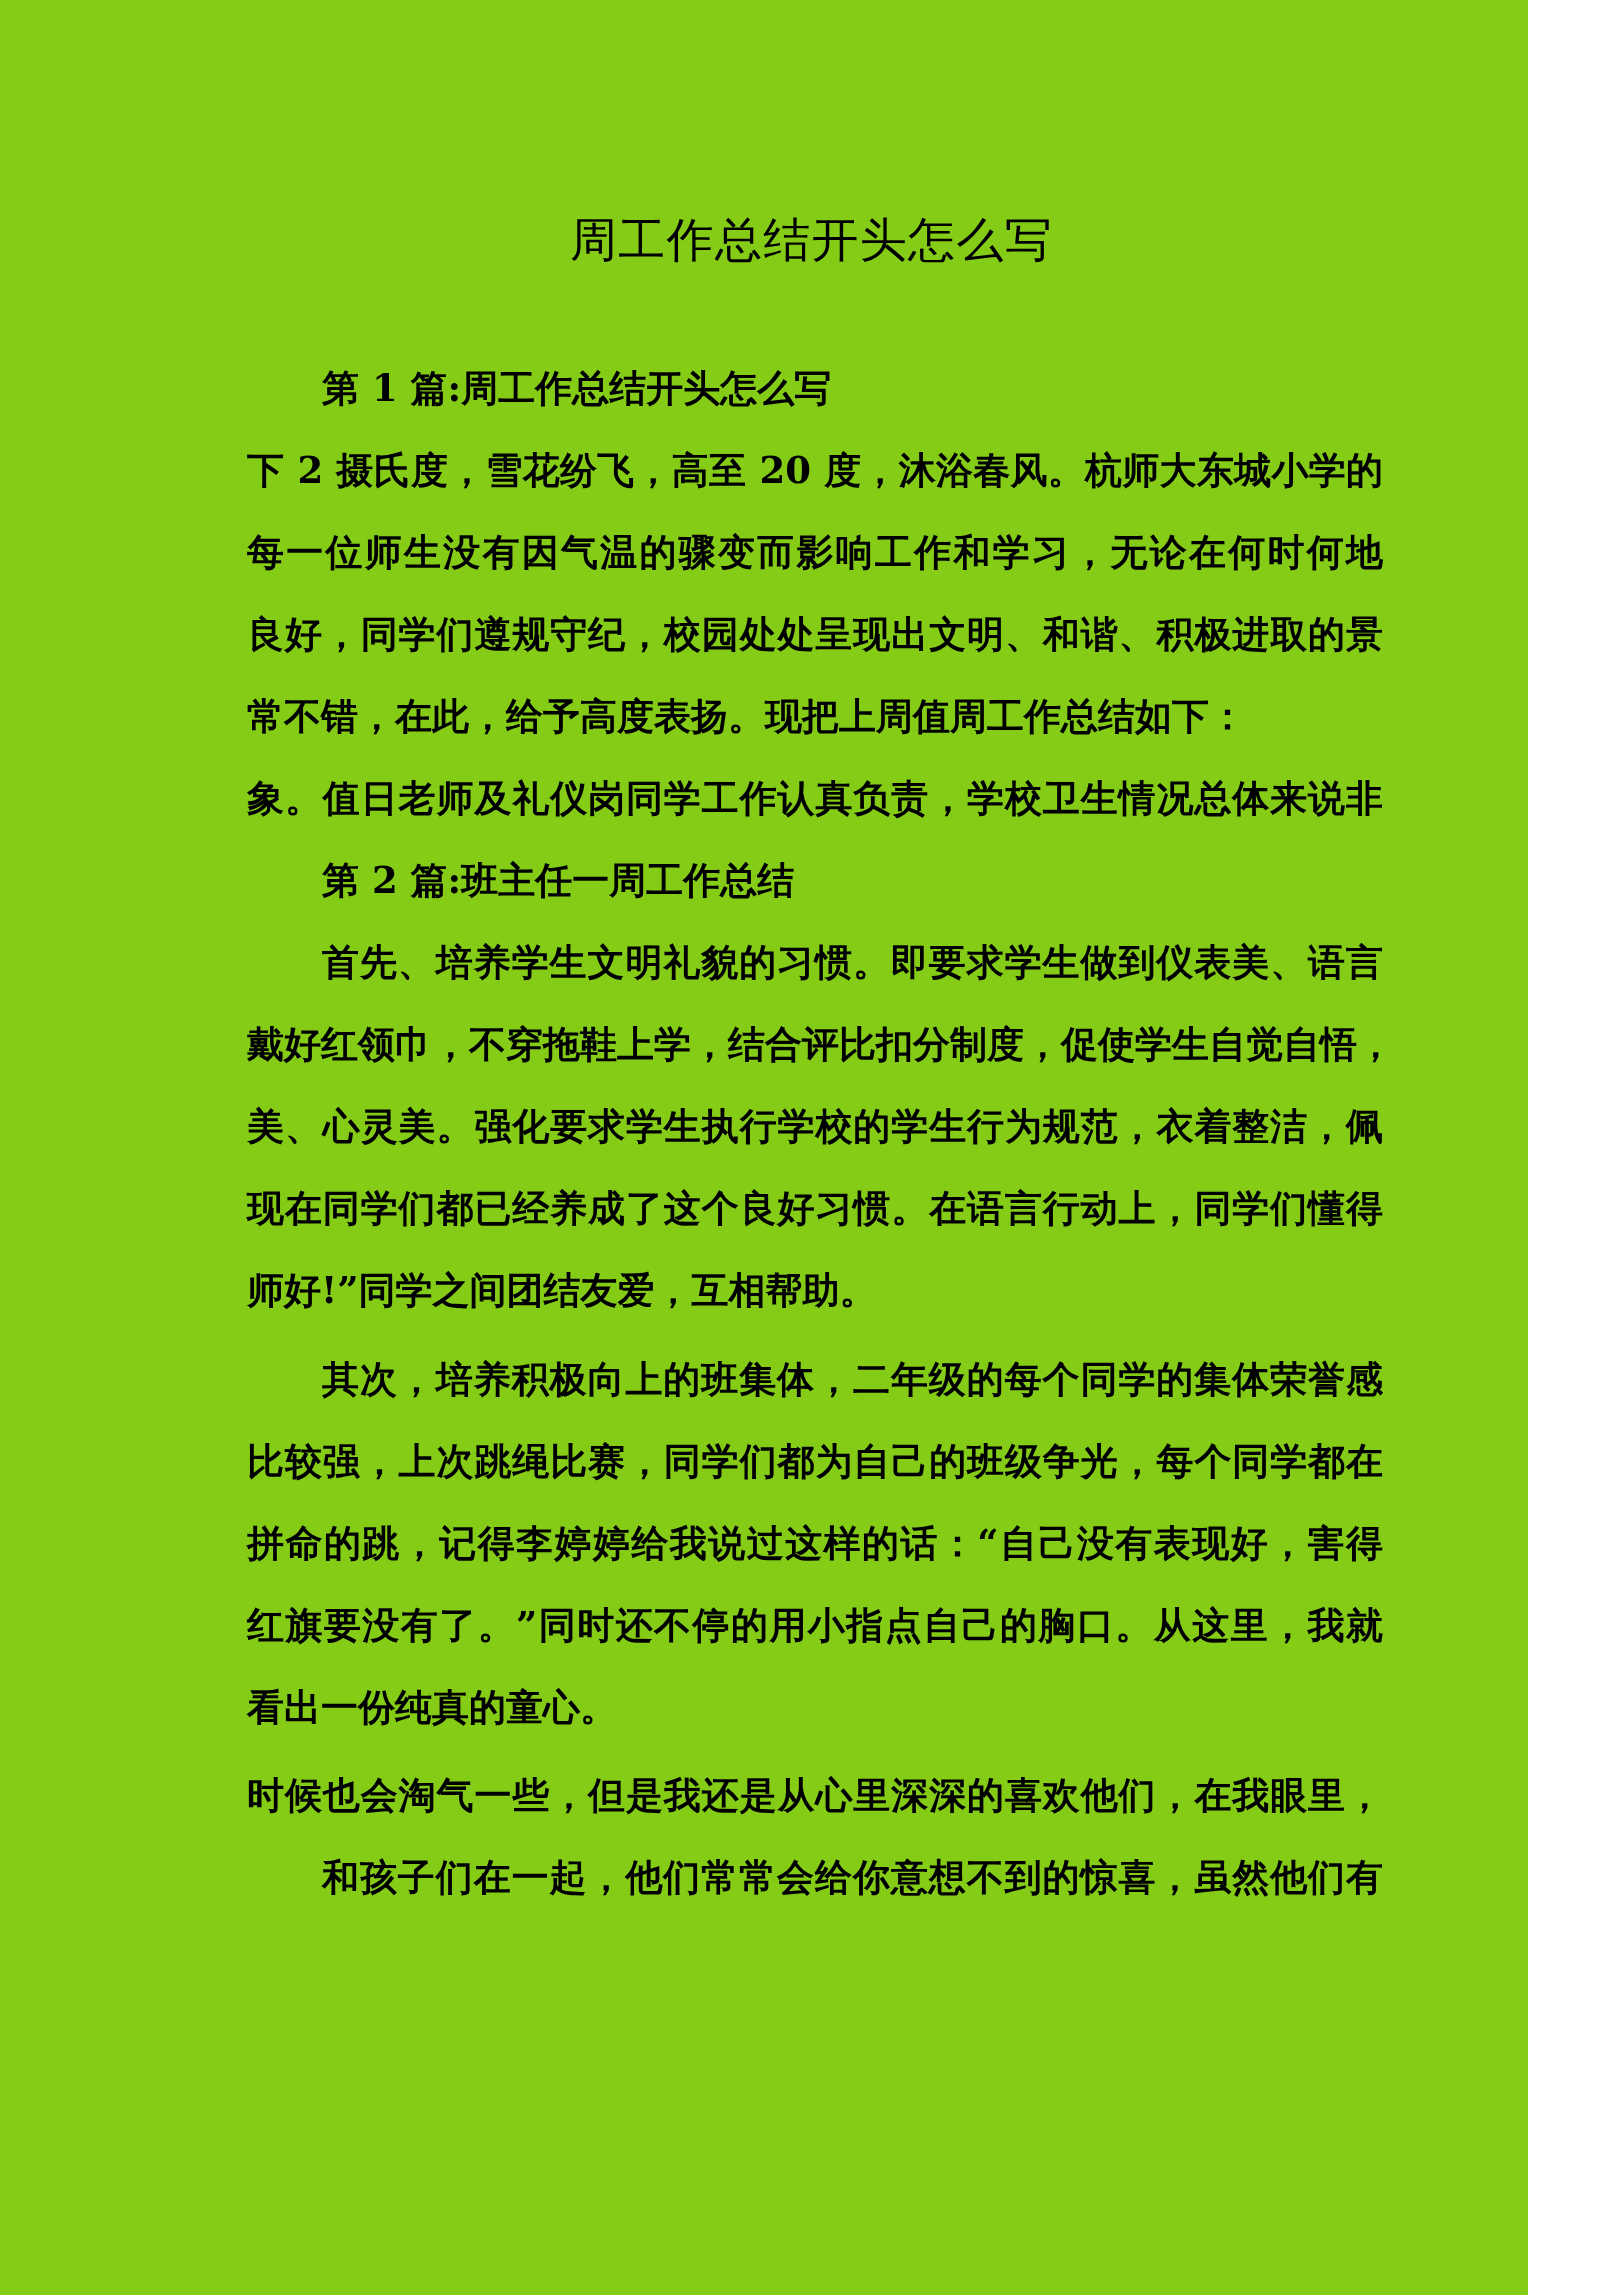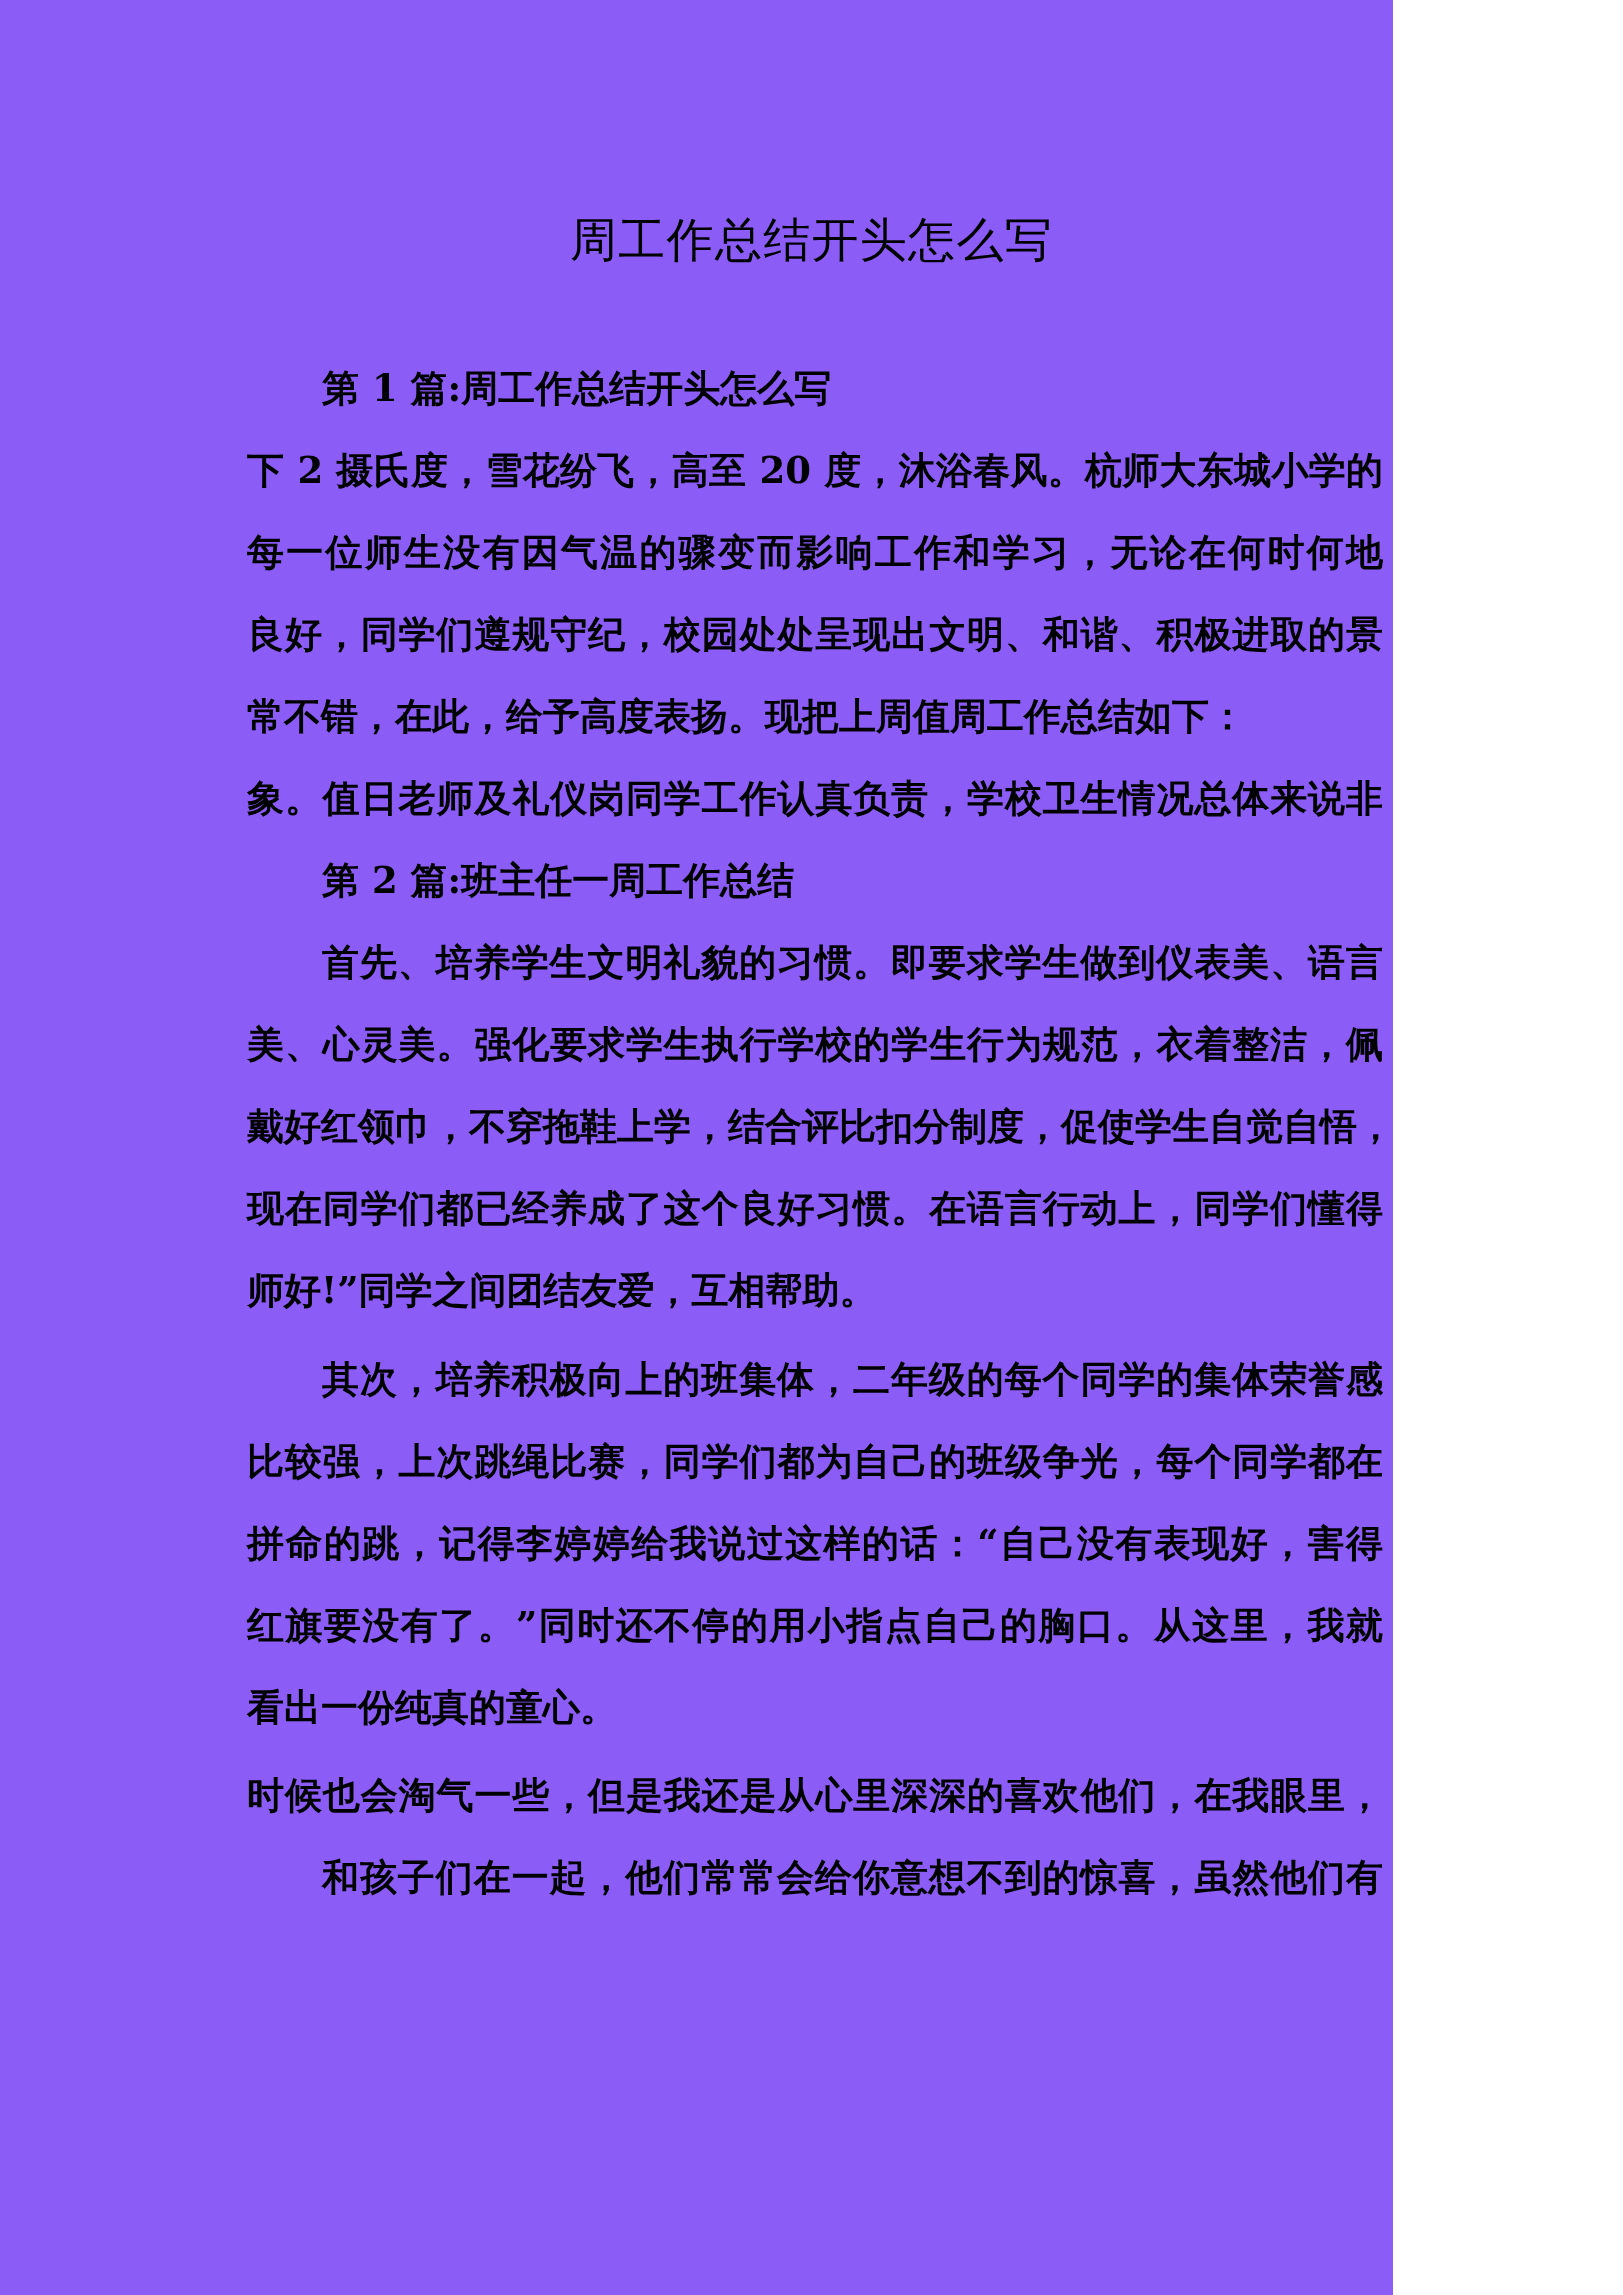--- a/index.html
+++ b/index.html
@@ -12,23 +12,23 @@
     height: 2295px;
     position: relative;
     overflow: hidden;
     color: #000000;
     font-family: "DejaVu Serif", "Liberation Serif", serif;
   }
   .page {
     position: absolute;
     left: 0;
     top: 0;
-    width: 1393px;
+    width: 1528px;
     height: 2295px;
-    background: #8b5cf6;
+    background: #84cc16;
   }
   .doc-title {
     position: absolute;
     left: 0;
     top: 208px;
     width: 1623px;
     text-align: center;
     font-family: "DejaVu Sans", "Liberation Sans", sans-serif;
     font-size: 47px;
     line-height: 63px;
@@ -84,22 +84,22 @@
       <span class="line last" style="text-indent:0">常不错，在此，给予高度表扬。现把上周值周工作总结如下：</span>
       <span class="line" style="text-indent:0">象。值日老师及礼仪岗同学工作认真负责，学校卫生情况总体来说非</span>
     </div>
 
     <div class="para">
       <span class="line last">第 2 篇:班主任一周工作总结</span>
     </div>
 
     <div class="para">
       <span class="line">首先、培养学生文明礼貌的习惯。即要求学生做到仪表美、语言</span>
+      <span class="line" style="text-indent:0">戴好红领巾，不穿拖鞋上学，结合评比扣分制度，促使学生自觉自悟，</span>
       <span class="line" style="text-indent:0">美、心灵美。强化要求学生执行学校的学生行为规范，衣着整洁，佩</span>
-      <span class="line" style="text-indent:0">戴好红领巾，不穿拖鞋上学，结合评比扣分制度，促使学生自觉自悟，</span>
       <span class="line" style="text-indent:0">现在同学们都已经养成了这个良好习惯。在语言行动上，同学们懂得</span>
       <span class="line last" style="text-indent:0">师好!”同学之间团结友爱，互相帮助。</span>
     </div>
 
     <div class="gap"></div>
 
     <div class="para">
       <span class="line">其次，培养积极向上的班集体，二年级的每个同学的集体荣誉感</span>
       <span class="line" style="text-indent:0">比较强，上次跳绳比赛，同学们都为自己的班级争光，每个同学都在</span>
       <span class="line" style="text-indent:0">拼命的跳，记得李婷婷给我说过这样的话：“自己没有表现好，害得</span>

